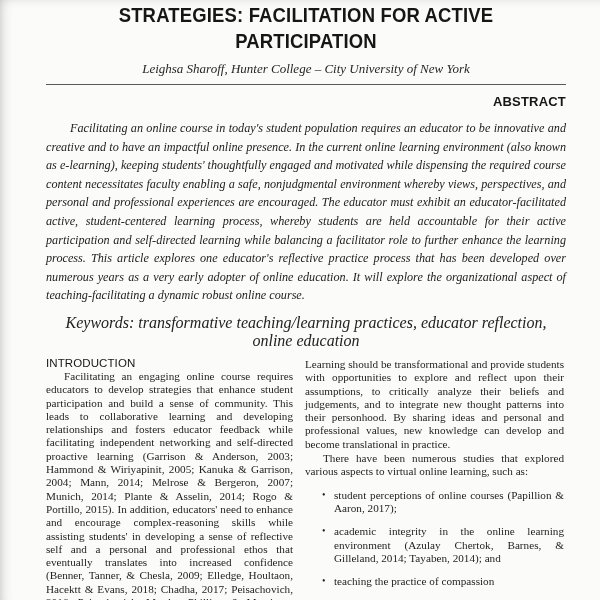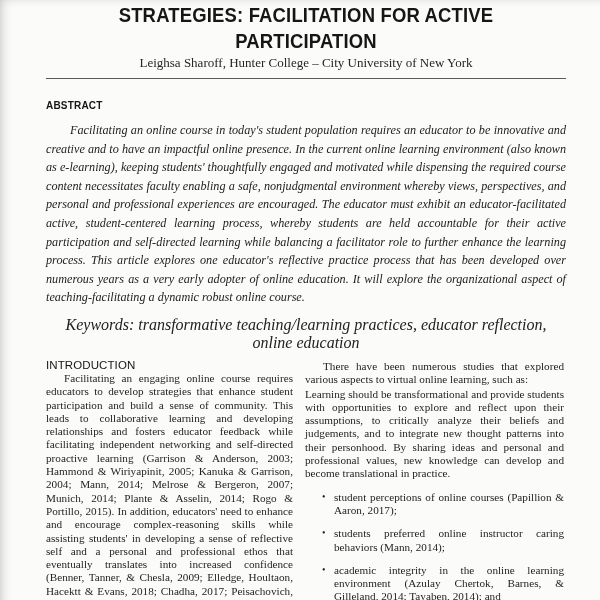--- a/index.html
+++ b/index.html
@@ -21,38 +21,39 @@
     font-size: 20.5px;
     line-height: 26px;
     text-align: center;
     color: #161616;
     transform: scaleX(0.9);
     transform-origin: 50% 0;
     letter-spacing: 0.2px;
   }
 
   .author-line {
-    margin-top: 1px;
+    margin-top: 7px;
     text-align: center;
     font-size: 13px;
     color: #262626;
+    font-style: italic;
   }
 
   .divider-rule {
     margin-top: 7px;
     border: none;
     border-top: 1.2px solid #5a5a5a;
   }
 
   .abstract-heading {
-    margin-top: 21px;
+    margin-top: 9px;
     font-family: "Liberation Sans", sans-serif;
     font-weight: bold;
-    font-size: 10px;
-    text-align: left;
+    font-size: 13px;
+    text-align: right;
     color: #161616;
     letter-spacing: 0.2px;
   }
 
   .abstract-text {
     margin: 10px 0 0 0;
     font-style: italic;
     font-size: 12.2px;
     line-height: 18.6px;
     text-align: justify;
@@ -129,24 +130,23 @@
   <div class="keywords-line">Keywords: transformative teaching/learning practices, educator reflection, online education</div>
 
   <div class="columns">
 
     <div class="col-left">
       <div class="section-heading">INTRODUCTION</div>
       <p class="body-text indent-first">Facilitating an engaging online course requires educators to develop strategies that enhance student participation and build a sense of community. This leads to collaborative learning and developing relationships and fosters educator feedback while facilitating independent networking and self-directed proactive learning (Garrison &amp; Anderson, 2003; Hammond &amp; Wiriyapinit, 2005; Kanuka &amp; Garrison, 2004; Mann, 2014; Melrose &amp; Bergeron, 2007; Munich, 2014; Plante &amp; Asselin, 2014; Rogo &amp; Portillo, 2015). In addition, educators' need to enhance and encourage complex-reasoning skills while assisting students' in developing a sense of reflective self and a personal and professional ethos that eventually translates into increased confidence (Benner, Tanner, &amp; Chesla, 2009; Elledge, Houltaon, Hacektt &amp; Evans, 2018; Chadha, 2017; Peisachovich, 2016; Peisachovich, Murtha, Phillips, &amp; Messinger 2016). All educational disciplines expect students</p>
     </div>
 
     <div class="col-right">
+      <p class="body-text">Learning should be transformational and provide students with opportunities to explore and reflect upon their assumptions, to critically analyze their beliefs and judgements, and to integrate new thought patterns into their personhood. By sharing ideas and personal and professional values, new knowledge can develop and become translational in practice.</p>
       <p class="body-text indent-first">There have been numerous studies that explored various aspects to virtual online learning, such as:</p>
-      <p class="body-text">Learning should be transformational and provide students with opportunities to explore and reflect upon their assumptions, to critically analyze their beliefs and judgements, and to integrate new thought patterns into their personhood. By sharing ideas and personal and professional values, new knowledge can develop and become translational in practice.</p>
       <ul class="study-list">
           <li>student perceptions of online courses (Papillion &amp; Aaron, 2017);</li>
-          <li>students preferred online instructor caring behaviors (Mann, 2014);</li>
           <li>academic integrity in the online learning environment (Azulay Chertok, Barnes, &amp; Gilleland, 2014; Tayaben, 2014); and</li>
           <li>teaching the practice of compassion</li>
         </ul>
     </div>
 
   </div>
 </div>
 
 </body></html>

